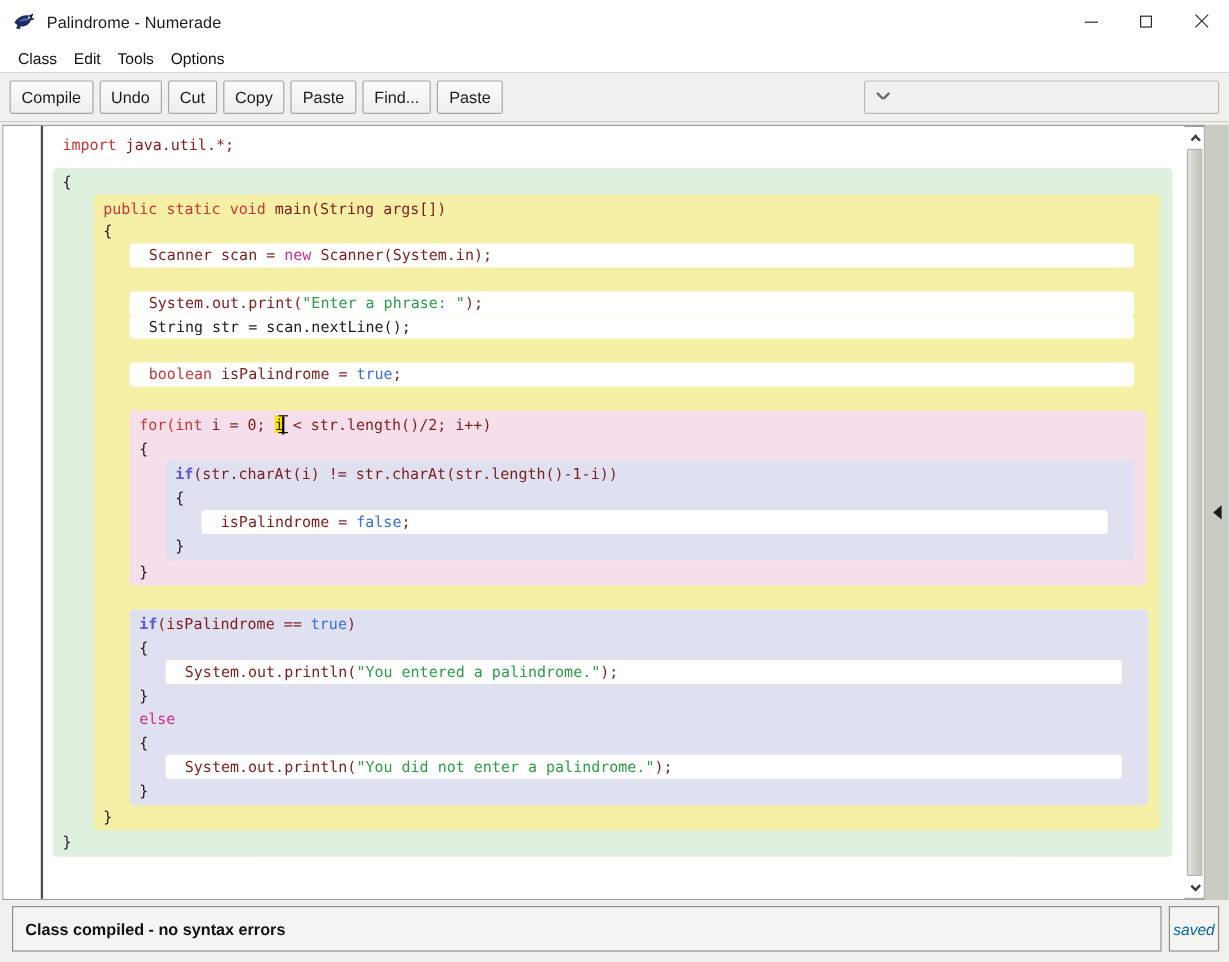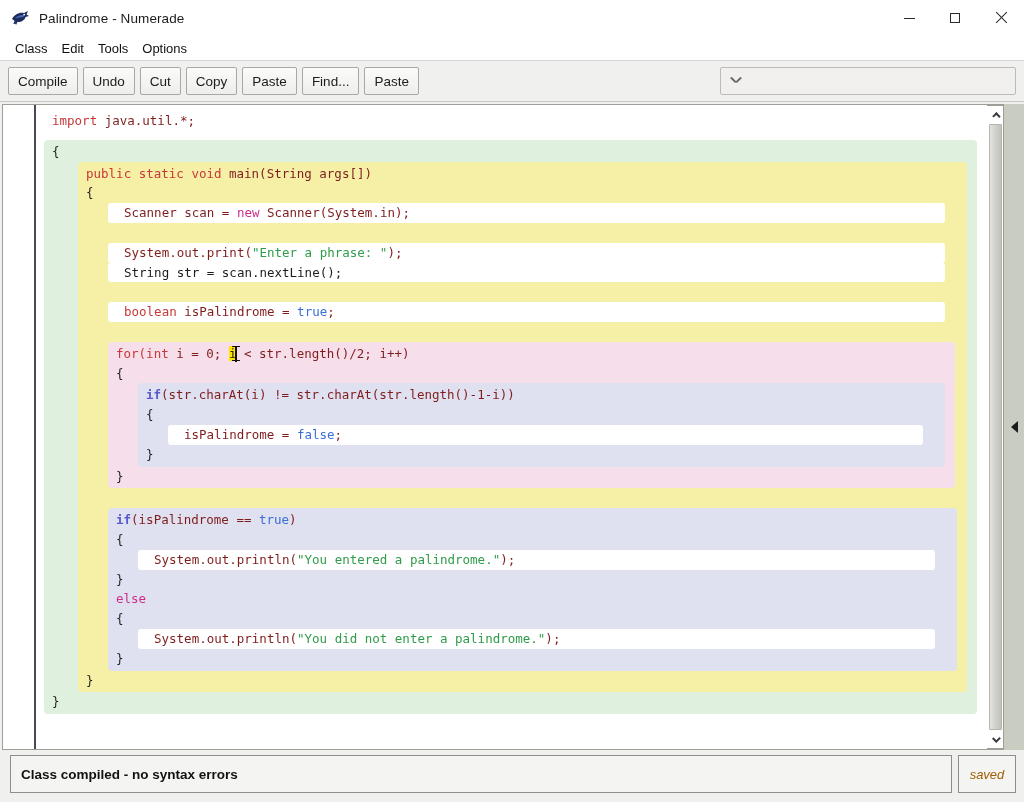--- a/index.html
+++ b/index.html
@@ -255,26 +255,26 @@
     flex: 1; height: 38px;
     background: #f4f4f2;
     border: 1px solid #8f8f8a;
     display: flex; align-items: center;
     padding-left: 10px;
     font-size: 13.5px; font-weight: bold; color: #111;
     box-sizing: border-box;
     white-space: nowrap; overflow: hidden;
   }
   .status-saved {
-    width: 58px; height: 38px;
+    width: 42px; height: 38px;
     margin-left: 6px;
     background: #f4f4f2;
     border: 1px solid #8f8f8a;
     display: flex; align-items: center; justify-content: center;
-    font-size: 13px; font-style: italic; color: #a16207;
+    font-size: 13px; font-style: italic; color: #0369a1;
     box-sizing: border-box;
   }
 </style>
 </head>
 <body>
 
 <div id="app">
 
   <div class="titlebar">
     <div class="title-icon">

